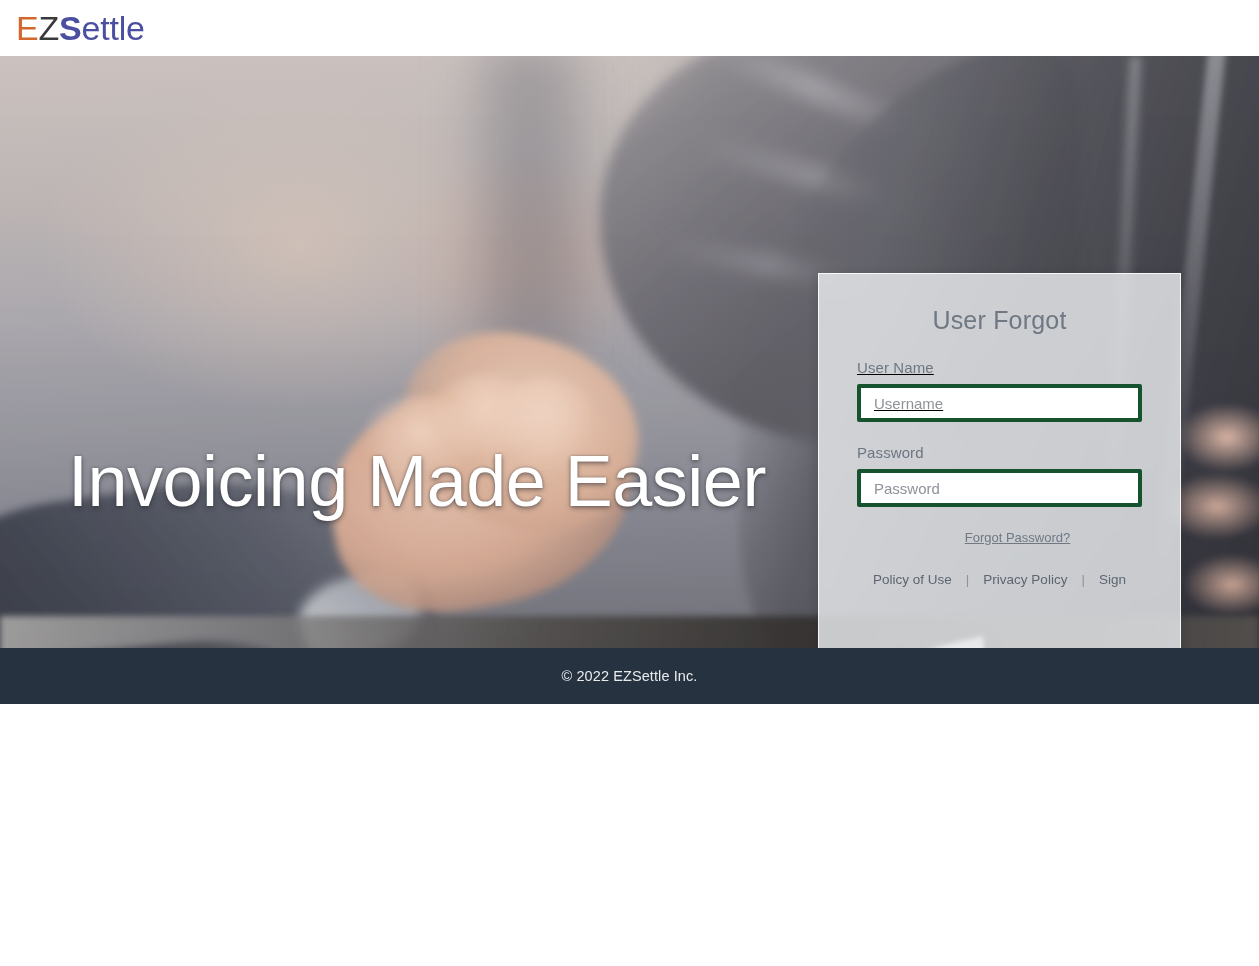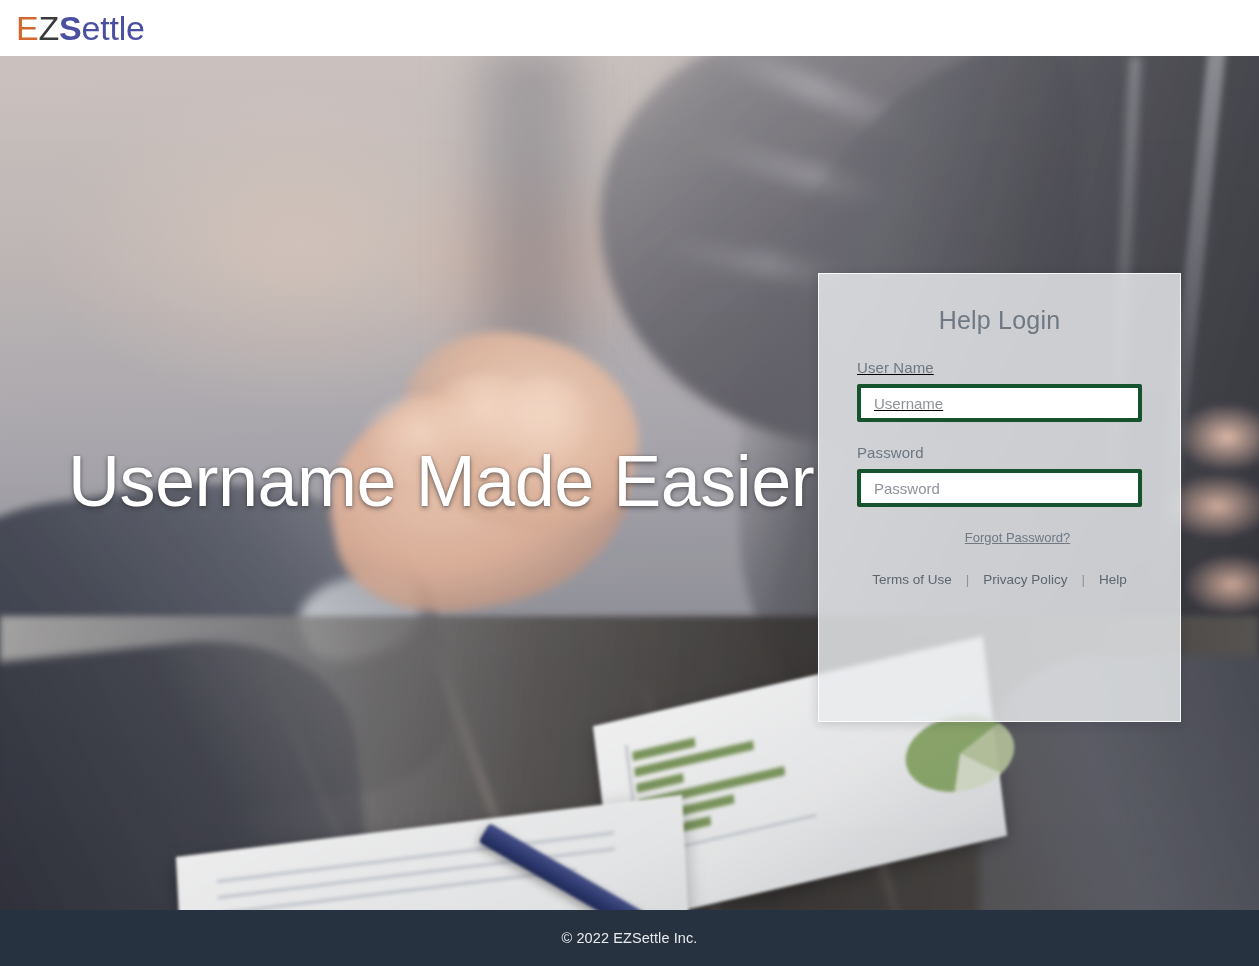--- a/index.html
+++ b/index.html
@@ -10,21 +10,21 @@
     width: 1259px;
     height: 966px;
     overflow: hidden;
     font-family: "Liberation Sans", sans-serif;
     background: #ffffff;
   }
 
   .page {
     position: relative;
     width: 1259px;
-    height: 966px;
+    height: 704px;
     display: flex;
     flex-direction: column;
   }
 
   
   .site-header {
     height: 56px;
     flex: 0 0 56px;
     background: #ffffff;
     display: flex;
@@ -459,46 +459,46 @@
         <div class="bar" style="left:40px; top:28px; width:400px; height:3px; background:#c9ced6;"></div>
         <div class="bar" style="left:40px; top:44px; width:400px; height:3px; background:#c9ced6;"></div>
         <div class="bar" style="left:40px; top:60px; width:360px; height:3px; background:#c9ced6;"></div>
 
       </div>
       <div class="pen"></div>
 
       <div class="hero-tint"></div>
     </div>
 
-    <h1 class="hero-headline">Username Made Easier</h1>
+    <h1 class="hero-headline">Invoicing Made Easier</h1>
 
     <form class="login-panel">
-      <h2 class="login-title">Help Login</h2>
+      <h2 class="login-title">User Forgot</h2>
 
       <div class="field-group first">
         <label class="field-label" for="username-input">User Name</label>
         <input id="username-input" class="field-input" type="text" autocomplete="off" placeholder="Username" style="">
       </div>
 
       <div class="field-group">
         <label class="field-label" for="password-input">Password</label>
         <input id="password-input" class="field-input" type="password" autocomplete="off" placeholder="Password" style="">
       </div>
 
 
       <div class="forgot-row">
         <a class="forgot-link" href="#">Forgot Password?</a>
       </div>
 
       <div class="panel-links">
-        <a href="#">Terms of Use</a>
+        <a href="#">Policy of Use</a>
         <span class="links-sep">|</span>
         <a href="#">Privacy Policy</a>
         <span class="links-sep">|</span>
-        <a href="#">Help</a>
+        <a href="#">Sign</a>
       </div>
     </form>
 
   </section>
 
   <footer class="site-footer">
     <span class="copyright">© 2022 EZSettle Inc.</span>
   </footer>
 
 </div>

